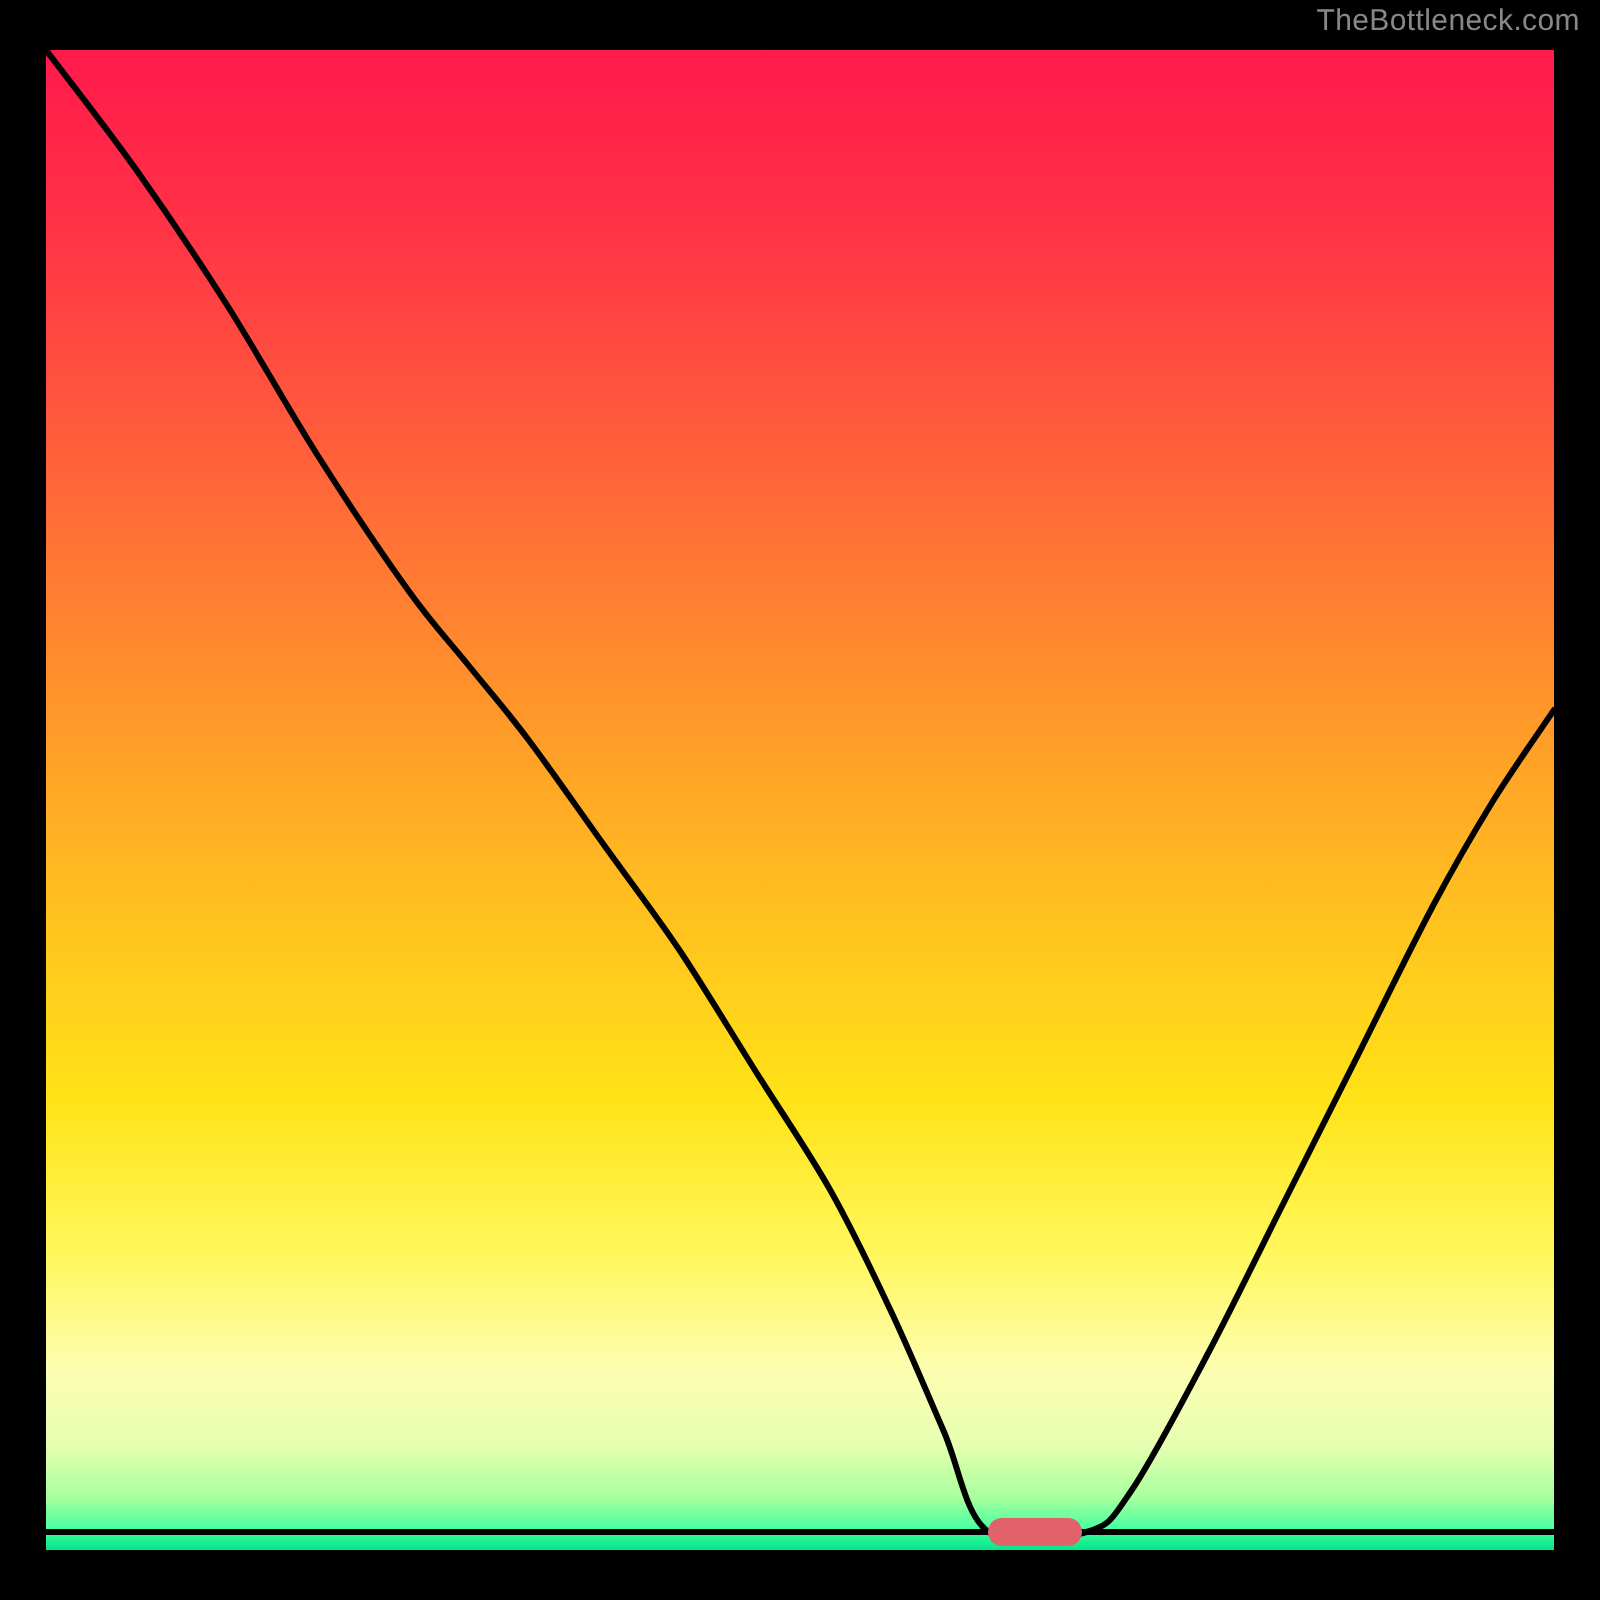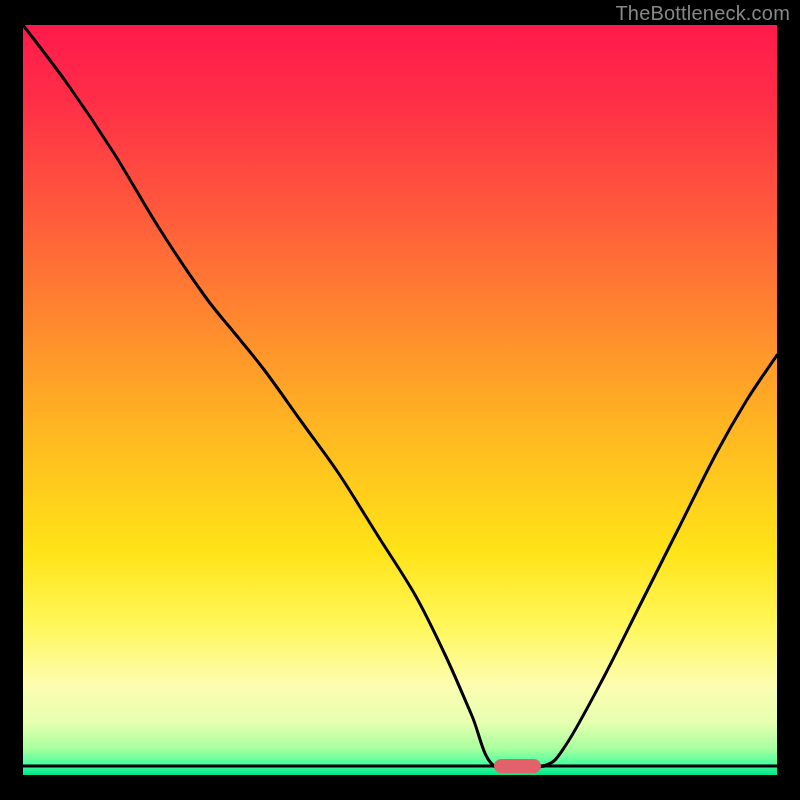--- a/index.html
+++ b/index.html
@@ -43,21 +43,21 @@
     position: absolute;
     background: #e2626c;
     border-radius: 7px;
     height: 14px;
   }
   .watermark {
     position: absolute;
     top: 2px;
     right: 10px;
     font-family: Arial, Helvetica, sans-serif;
-    font-size: 20px;
+    font-size: 15px;
     color: #88888a;
     font-weight: 500;
     letter-spacing: 0.2px;
     margin-left: 36px;
   }
 </style>
 </head>
 <body>
 
 <div class="frame">

